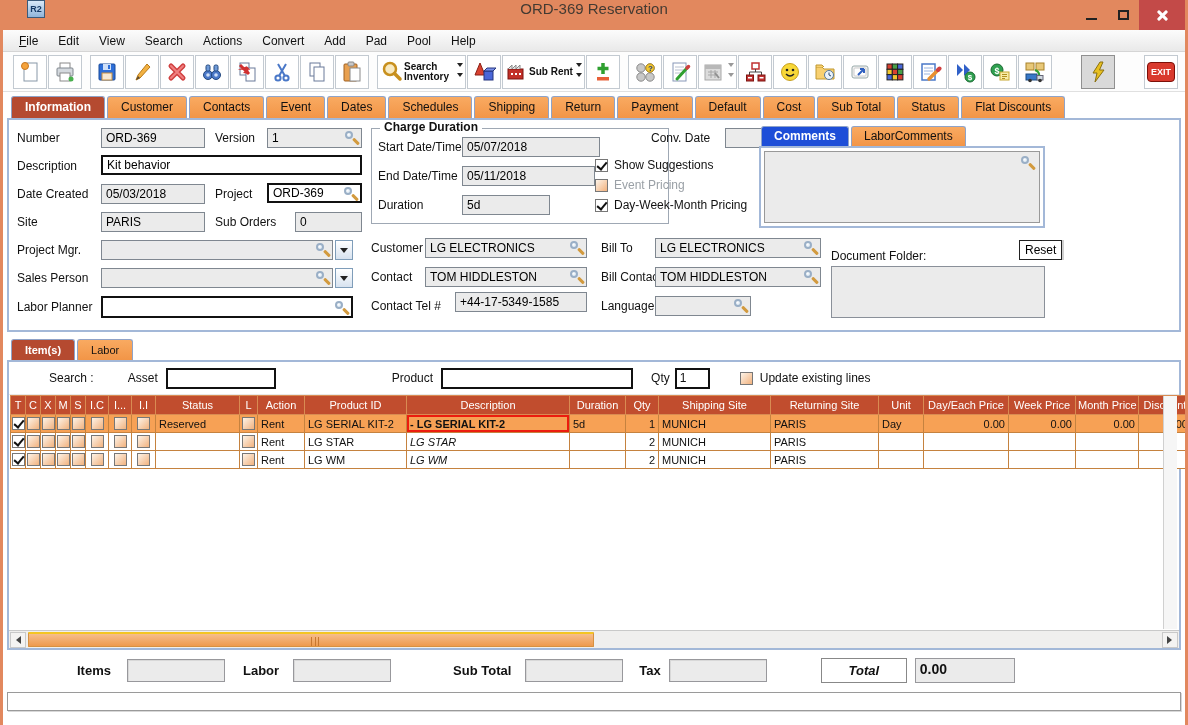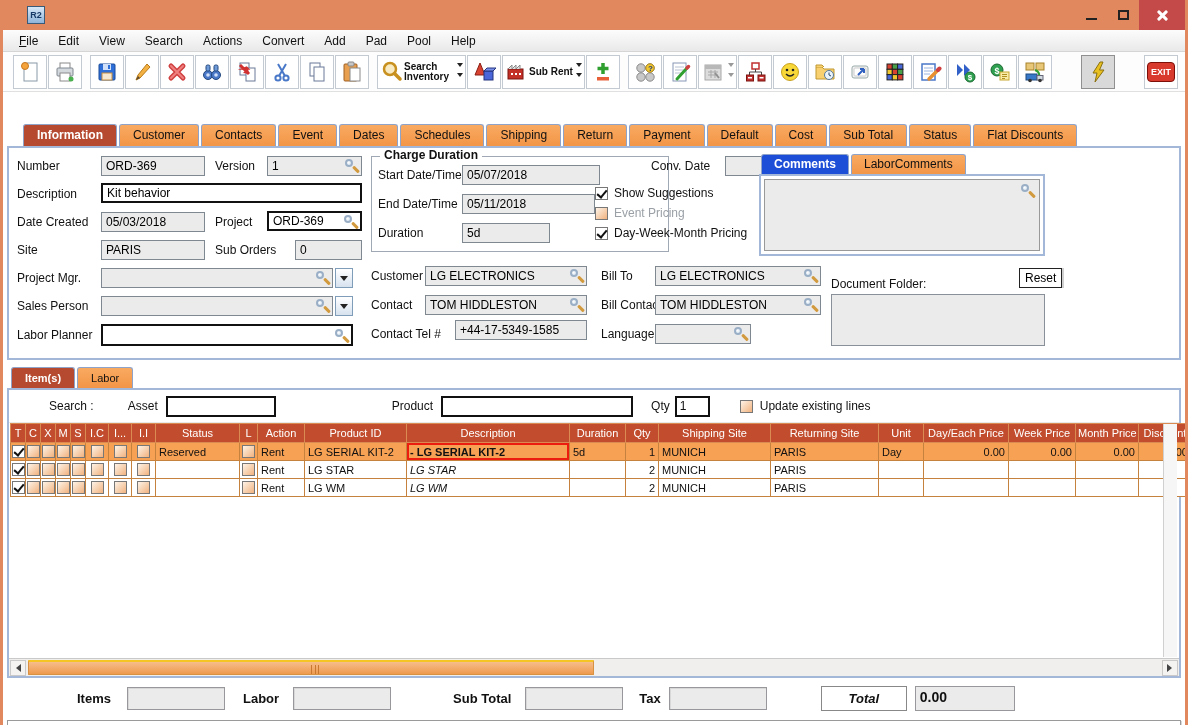--- a/index.html
+++ b/index.html
@@ -1,21 +1,21 @@
 <!DOCTYPE html>
 <html><head>
 <meta charset="utf-8">
 <style>
   * { margin:0; padding:0; box-sizing:border-box; }
   body { font-family:"Liberation Sans", sans-serif; background:#888; }
   .window { width:1188px; height:725px; background:#E2885E; padding:0 3px 13px 3px; position:relative; }
   .inner { background:#fff; width:1182px; height:712px; overflow:hidden; }
 
   
-  .titlebar { height:30px; background:#E2885E; position:relative; display:flex; align-items:center; }
+  .titlebar { height:30px; background:#E2885E; position:relative; display:flex; align-items:flex-start; }
   .logo { width:18px; height:18px; margin-left:24px; background:linear-gradient(#d8e8f8,#8fb4d9); border:1px solid #3a5a7a; font-size:9px; font-weight:bold; color:#173a66; display:flex; align-items:center; justify-content:center; }
   .title { position:absolute; left:0; right:0; text-align:center; font-size:15px; color:#433a32; }
   .wbtns { position:absolute; right:0; top:0; height:30px; display:flex; }
   .wbtn { width:32px; height:30px; display:flex; align-items:center; justify-content:center; cursor:default; }
   .min-glyph { width:11px; height:2px; background:#222; margin-top:8px; }
   .max-glyph { width:11px; height:10px; border:2px solid #222; background:transparent; }
   .wbtn.close { width:46px; background:#C34A48; }
   .x-glyph { position:relative; width:12px; height:12px; }
   .x-glyph::before,.x-glyph::after { content:""; position:absolute; left:5px; top:0; width:3px; height:13px; background:#fff; border-radius:1px; }
   .x-glyph::before { transform:rotate(45deg); } .x-glyph::after { transform:rotate(-45deg); }
@@ -32,21 +32,21 @@
   .tgap { width:7px; }
   .tlabel { font-size:10px; font-weight:bold; color:#111; line-height:10px; text-align:left; }
   .tlabel.wrap { width:50px; }
   .dd2 { display:flex; flex-direction:column; gap:3px; margin-left:3px; }
   .dd2 i { width:0; height:0; border:3px solid transparent; border-top:4px solid #222; }
   .dd2.grey i { border-top-color:#999; }
   .exit-chip { background:#D93A2E; border:1px solid #7d0f08; border-radius:4px; color:#fff; font-size:9px; font-weight:bold; padding:4px 3px; }
   .spacer { flex:1; }
 
   
-  .tabstrip { height:26px; display:flex; align-items:flex-end; padding-left:20px; background:#fff;margin-top:28px; }
+  .tabstrip { height:26px; display:flex; align-items:flex-end; padding-left:8px; background:#fff; }
   .tab { height:22px; line-height:21px; padding:0 13px; font-size:12px; color:#111; background:linear-gradient(#F9AA61,#F29547); border:1px solid #8FA3C8; border-bottom:none; border-radius:3px 3px 0 0; margin-right:2px; }
   .tab.active { background:#B54A30; color:#fff; font-weight:bold; }
   .tabstrip.small { padding-left:8px; height:24px; }
   .tabstrip.small .tab { height:21px; line-height:20px; font-size:11px; }
 
   
   .formpanel { margin:0 4px; height:214px; border:2px solid #A3B8D8; position:relative; background:#fff; font-size:12px; }
   .lbl { position:absolute; color:#111; height:20px; line-height:20px; white-space:nowrap; }
   .fld { position:absolute; height:20px; border:1px solid #7F8790; background:#EBEBEB; padding:0 4px; font-size:12px; display:flex; align-items:center; }
   .fld.edit { background:#fff; border:2px solid #111; }
@@ -105,20 +105,21 @@
 
   .tbtn svg { display:block; }
 </style>
 </head>
 <body>
 
 <div class="window">
 
   <div class="titlebar">
     <div class="logo">R2</div>
+    <div class="title">ORD-369 Reservation</div>
     <div class="wbtns">
       <div class="wbtn">
           <span class="min-glyph"></span>
         </div>
       <div class="wbtn">
           <span class="max-glyph"></span>
         </div>
       <div class="wbtn close">
           <span class="x-glyph"></span>
         </div>

